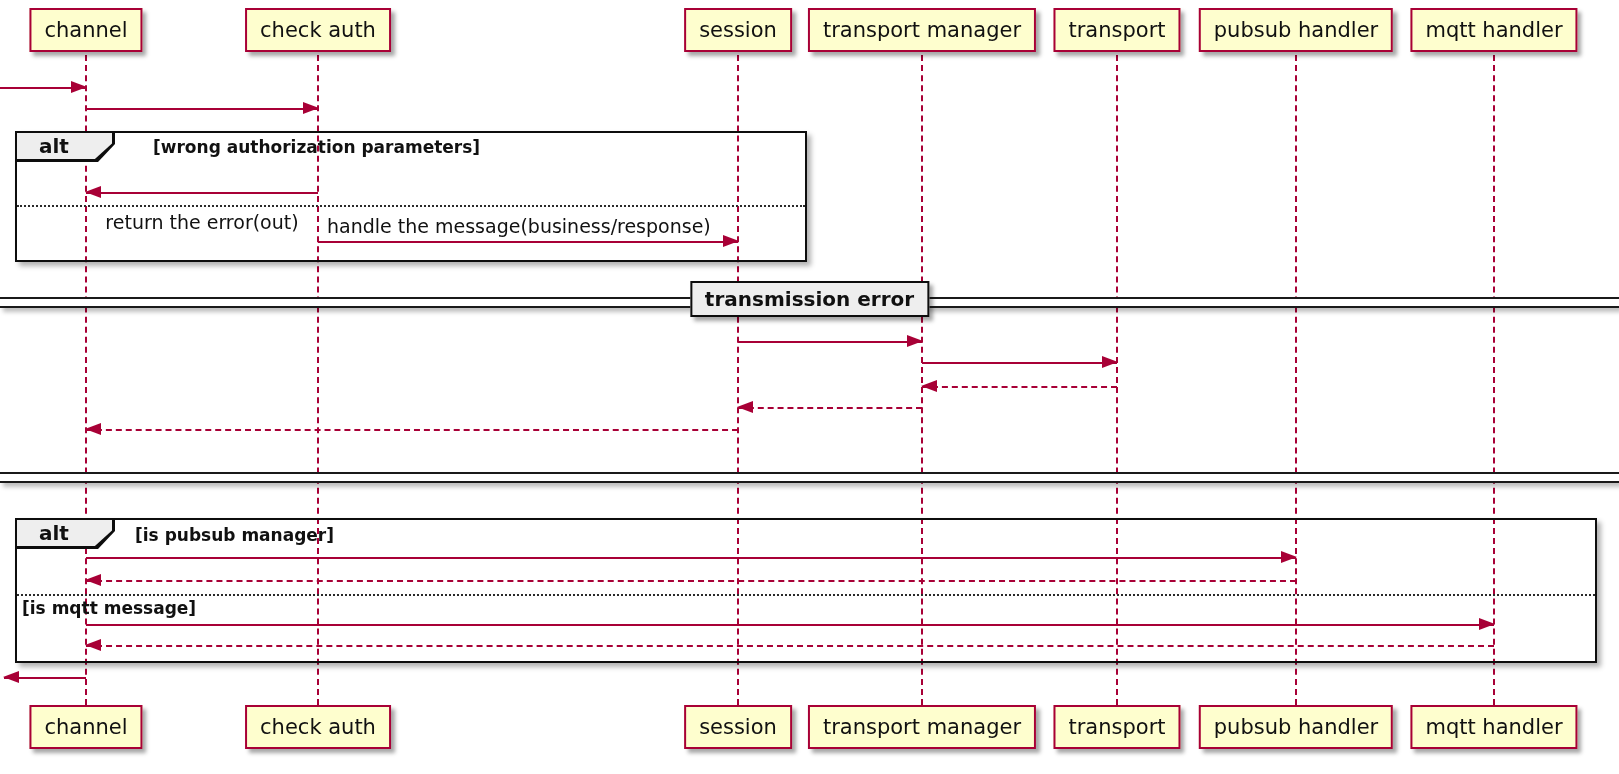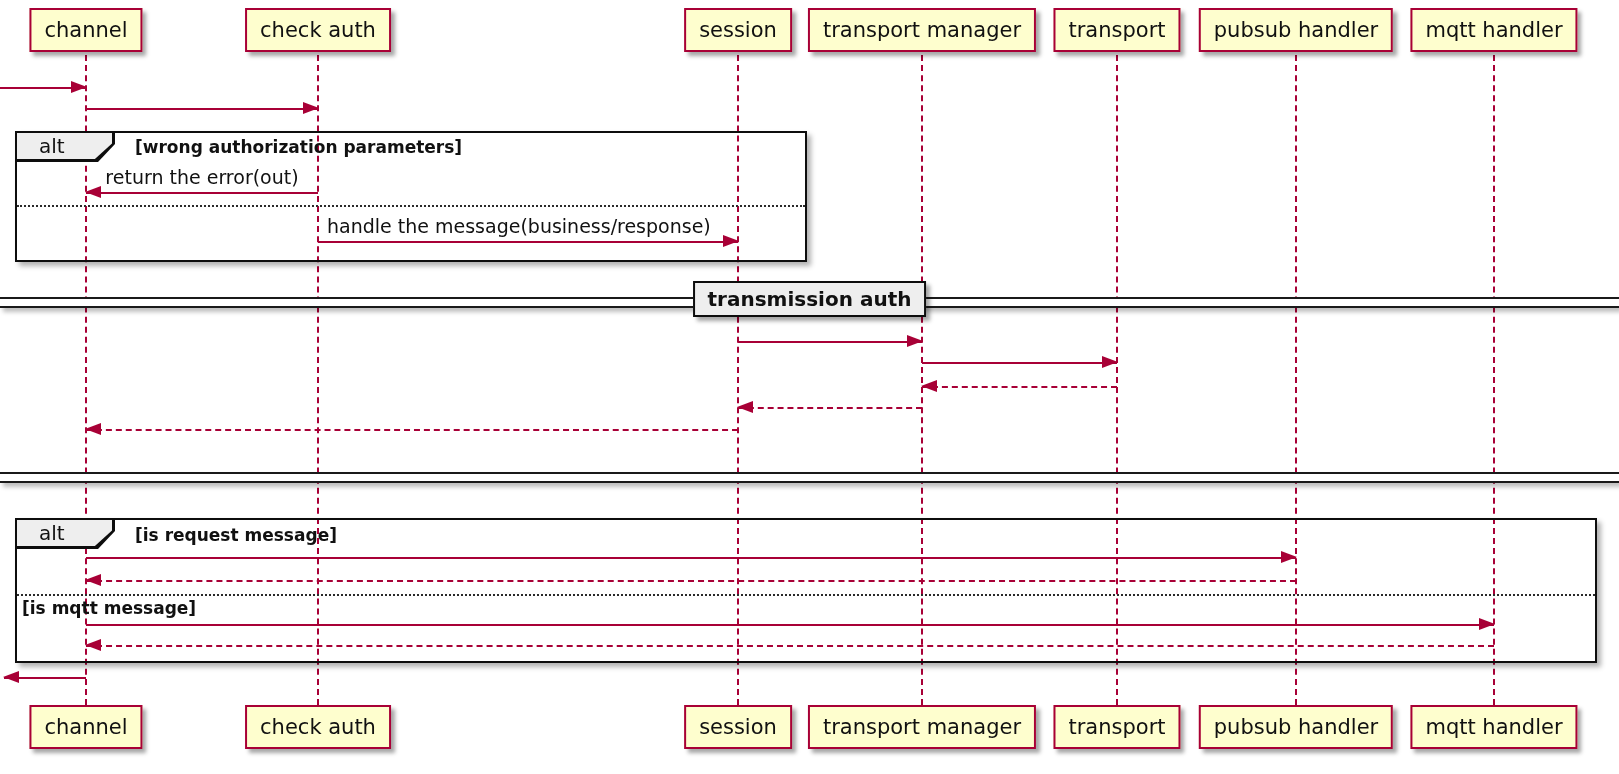--- a/index.html
+++ b/index.html
@@ -23,29 +23,29 @@
     padding:7px 13px;font-size:21px;white-space:nowrap;line-height:1.25;
     box-shadow:4px 4px 4px rgba(0,0,0,0.35);z-index:6;
   }
   
   .msg{position:absolute;height:0;border-top:2px solid var(--red);z-index:3;}
   .msg.dashed{border-top-style:dashed;}
   .ah{position:absolute;width:0;height:0;border-top:6px solid transparent;border-bottom:6px solid transparent;top:-8px;}
   .ah.right{right:-1px;border-left:16px solid var(--red);}
   .ah.left{left:-1px;border-right:16px solid var(--red);}
   .msg-label{position:absolute;font-size:19px;white-space:nowrap;z-index:5;}
-  .msg-label.center{text-align:center;}
+  .msg-label.center{text-align:center;margin-top:45px;}
   
   .frame{position:absolute;border:2px solid var(--frame);background:transparent;z-index:4;box-shadow:4px 4px 5px rgba(0,0,0,0.30);}
   .tab{position:absolute;top:-2px;left:-2px;width:100px;height:31px;background:var(--frame);
        clip-path:polygon(0 0,100% 0,100% 42%,83% 100%,0 100%);z-index:2;}
   .tab-inner{position:absolute;top:2px;left:2px;width:95px;height:26px;background:var(--gray-fill);
        clip-path:polygon(0 0,100% 0,100% 40%,82% 100%,0 100%);
        display:flex;align-items:center;box-sizing:border-box;padding-left:22px;
-       font-weight:normal;font-size:20px;}
+       font-weight:bold;font-size:20px;}
   .cond{position:absolute;font-weight:bold;font-size:17px;white-space:nowrap;z-index:5;}
   .frame-sep{position:absolute;left:0;right:0;height:0;border-top:2px dotted #2a2a2a;}
   
   .divider-lines{position:absolute;left:0;right:0;height:11px;box-sizing:border-box;
        border-top:2px solid #1a1a1a;border-bottom:2px solid #1a1a1a;background:#ffffff;
        box-shadow:3px 4px 4px rgba(0,0,0,0.25);z-index:2;}
   .divider-label{position:absolute;left:50%;transform:translateX(-50%);
        background:var(--gray-fill);border:2px solid var(--frame);
        padding:4px 13px;font-weight:bold;font-size:20px;white-space:nowrap;
        box-shadow:4px 4px 4px rgba(0,0,0,0.35);z-index:5;}
@@ -112,34 +112,34 @@
     <span class="ah left"></span>
   </div>
   <div class="msg" style="left:4px;top:677px;width:82px">
     <span class="ah left"></span>
   </div>
 
   <div class="frame" style="left:15px;top:131px;width:788px;height:127px">
     <div class="tab">
       <div class="tab-inner">alt</div>
     </div>
-    <div class="cond" style="left:118px;top:4px">[wrong authorization parameters]</div>
+    <div class="cond" style="left:136px;top:4px">[wrong authorization parameters]</div>
     <div class="frame-sep" style="top:72px"></div>
   </div>
 
   <div class="frame" style="left:15px;top:518px;width:1578px;height:141px">
     <div class="tab">
       <div class="tab-inner">alt</div>
     </div>
-    <div class="cond" style="left:118px;top:5px">[is request message]</div>
+    <div class="cond" style="left:118px;top:5px">[is pubsub manager]</div>
     <div class="frame-sep" style="top:74px"></div>
     <div class="cond" style="left:5px;top:78px">[is mqtt message]</div>
   </div>
 
-  <div class="divider-label" style="top:281px">transmission auth</div>
+  <div class="divider-label" style="top:281px">transmission error</div>
 
   <div class="pbox" style="left:86px;top:8px">channel</div>
   <div class="pbox" style="left:318px;top:8px">check auth</div>
   <div class="pbox" style="left:738px;top:8px">session</div>
   <div class="pbox" style="left:922px;top:8px">transport manager</div>
   <div class="pbox" style="left:1117px;top:8px">transport</div>
   <div class="pbox" style="left:1296px;top:8px">pubsub handler</div>
   <div class="pbox" style="left:1494px;top:8px">mqtt handler</div>
 
   <div class="pbox" style="left:86px;top:705px">channel</div>

